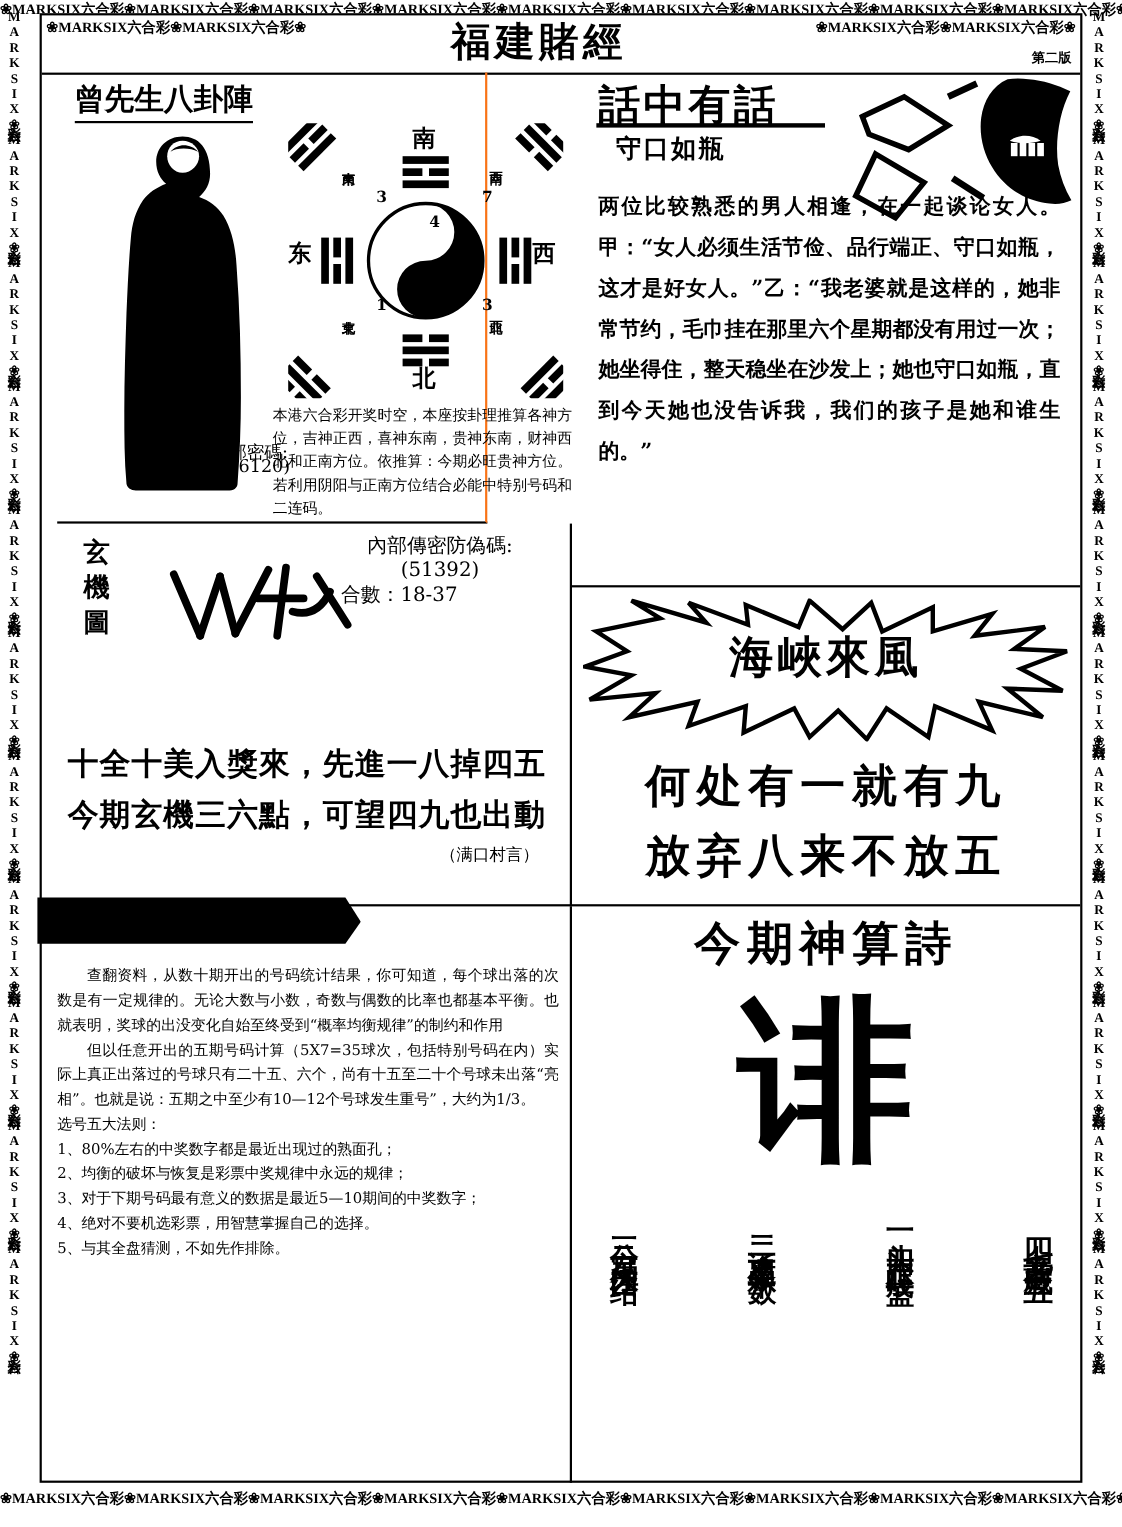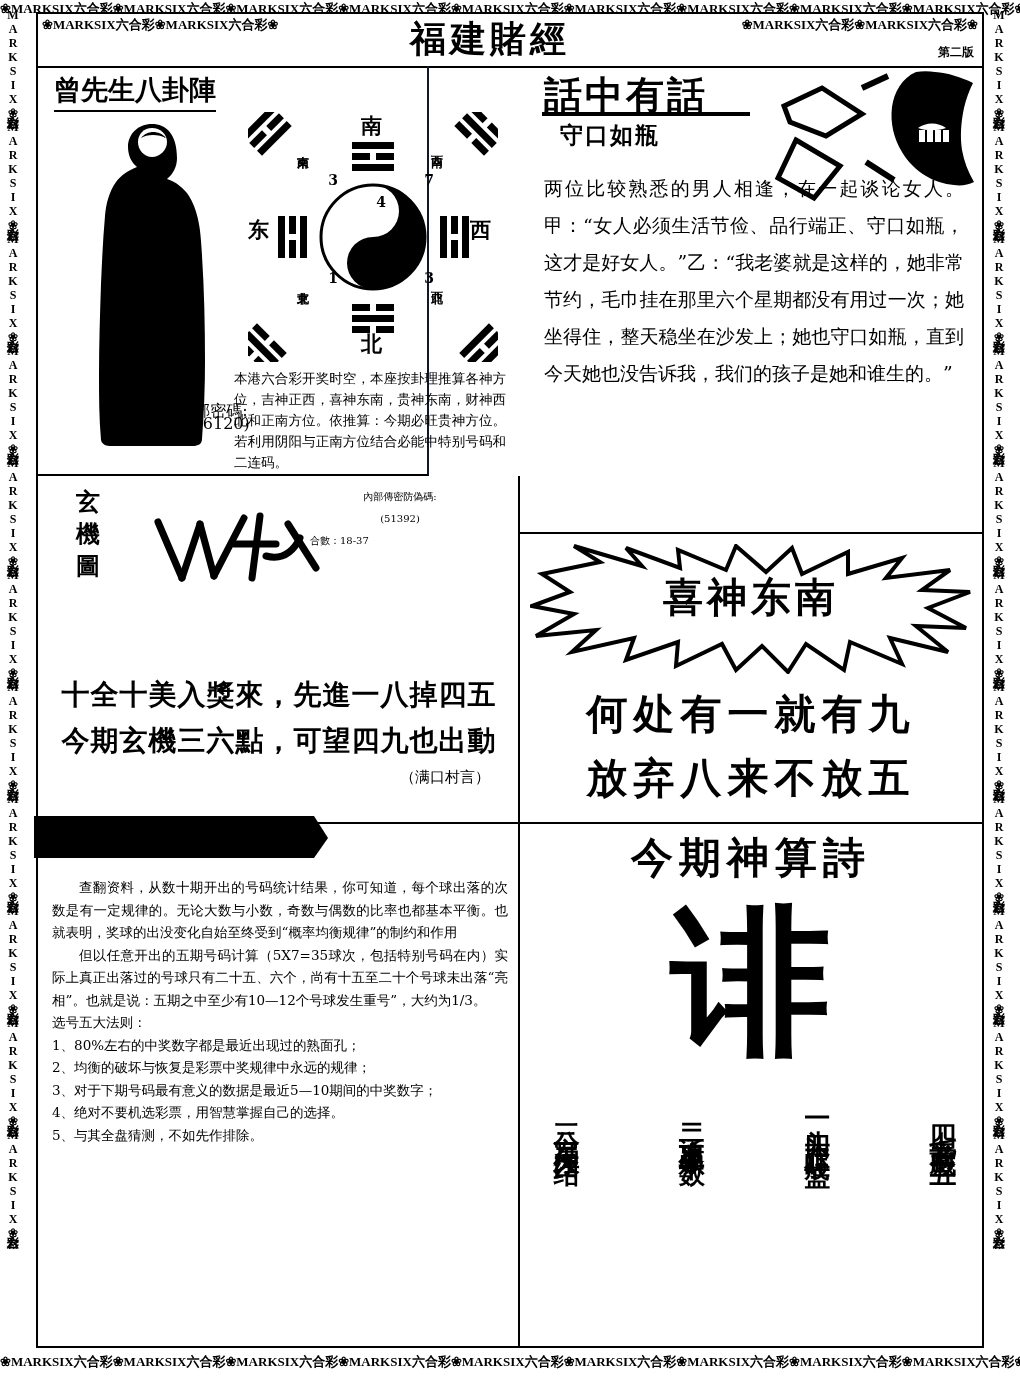--- a/index.html
+++ b/index.html
@@ -73,21 +73,21 @@
   .edition{
     position:absolute;right:8px;top:30px;
     font-size:12px;font-weight:bold;
     font-family:"DejaVu Serif",serif;
   }
 
   
   .cell{position:absolute;box-sizing:border-box;}
 
   
-  .cellA{left:0;top:52px;width:391px;height:410px;border-right:2px solid #0f172a;border-bottom:2px solid #000;}
+  .cellA{left:14px;top:52px;width:391px;height:410px;border-right:2px solid #f97316;border-bottom:2px solid #000;}
   .cellA-title{
     position:absolute;left:16px;top:6px;
     font-family:"DejaVu Serif","Liberation Serif",serif;
     font-weight:bold;font-size:27px;
     border-bottom:2px solid #000;
     padding-bottom:2px;
   }
   .monk{
     position:absolute;left:40px;top:52px;width:150px;height:330px;
   }
@@ -132,21 +132,21 @@
   
   .cellB{left:0;top:462px;width:482px;height:348px;border-right:2px solid #000;border-bottom:2px solid #000;}
   .xuanji-label{
     position:absolute;left:22px;top:10px;width:40px;
     font-family:"DejaVu Serif","Liberation Serif",serif;
     font-weight:bold;font-size:24px;line-height:32px;text-align:right;
   }
   .xuanji-sig{position:absolute;left:110px;top:28px;width:200px;height:90px;}
   .secret-box{
     position:absolute;right:18px;top:10px;width:200px;
-    text-align:center;font-size:10px;line-height:22px;
+    text-align:center;font-size:18px;line-height:22px;
     font-family:"DejaVu Serif","Liberation Serif",serif;
   }
   .secret-box .sum{text-align:left;padding-left:10px;}
   .verse{
     position:absolute;left:0;top:196px;width:482px;text-align:center;
     font-family:"DejaVu Serif","Liberation Serif",serif;
     font-weight:bold;font-size:28px;line-height:46px;
     letter-spacing:1px;
   }
   .verse-note{
@@ -185,20 +185,21 @@
     position:absolute;left:40px;top:54px;
     font-family:"DejaVu Serif","Liberation Serif",serif;
     font-size:23px;font-weight:bold;letter-spacing:2px;
   }
   .joke-figure{position:absolute;right:6px;top:4px;width:210px;height:170px;}
   .joke-text{
     position:absolute;left:24px;top:104px;width:420px;
     font-family:"DejaVu Serif","Liberation Serif",serif;
     font-size:19px;line-height:37px;
     text-align:justify;
+    font-weight:bold;
   }
 
   
   .cellE{left:482px;top:520px;width:462px;height:290px;border-bottom:2px solid #000;}
   .star-wrap{position:absolute;left:10px;top:10px;width:442px;height:130px;}
   .star-text{
     position:absolute;left:0;top:26px;width:442px;text-align:center;
     font-family:"DejaVu Serif","Liberation Serif",serif;
     font-weight:bold;font-size:40px;letter-spacing:4px;
   }
@@ -427,21 +428,21 @@
       </div>
 
       <div class="joke-text">两位比较熟悉的男人相逢，在一起谈论女人。甲：“女人必须生活节俭、品行端正、守口如瓶，这才是好女人。”乙：“我老婆就是这样的，她非常节约，毛巾挂在那里六个星期都没有用过一次；她坐得住，整天稳坐在沙发上；她也守口如瓶，直到今天她也没告诉我，我们的孩子是她和谁生的。”</div>
     </div>
 
     <div class="cell cellE">
       <div class="star-wrap">
         <svg width="442" height="130" viewBox="0 0 442 130">
           <path fill="#fff" stroke="#000" stroke-width="4" d="M12 30 L70 18 L44 2 L112 22 L96 4 L150 24 L148 6 L196 26 L206 2 L236 28 L262 4 L272 30 L318 8 L318 30 L372 14 L356 34 L420 26 L392 46 L440 48 L398 64 L436 84 L386 82 L418 108 L360 94 L372 120 L320 98 L314 126 L276 100 L258 128 L232 102 L206 126 L192 100 L146 122 L148 98 L96 116 L104 94 L42 108 L66 86 L6 92 L44 70 L2 62 L40 48 Z"></path>
         </svg>
-        <div class="star-text">喜神东南</div>
+        <div class="star-text">海峽來風</div>
       </div>
       <div class="cellE-lines">
         <div>何处有一就有九</div>
         <div>放弃八来不放五</div>
       </div>
     </div>
 
     <div class="cell cellF">
       <div class="cellF-title">今期神算詩</div>
       <div class="big-char">诽</div>

